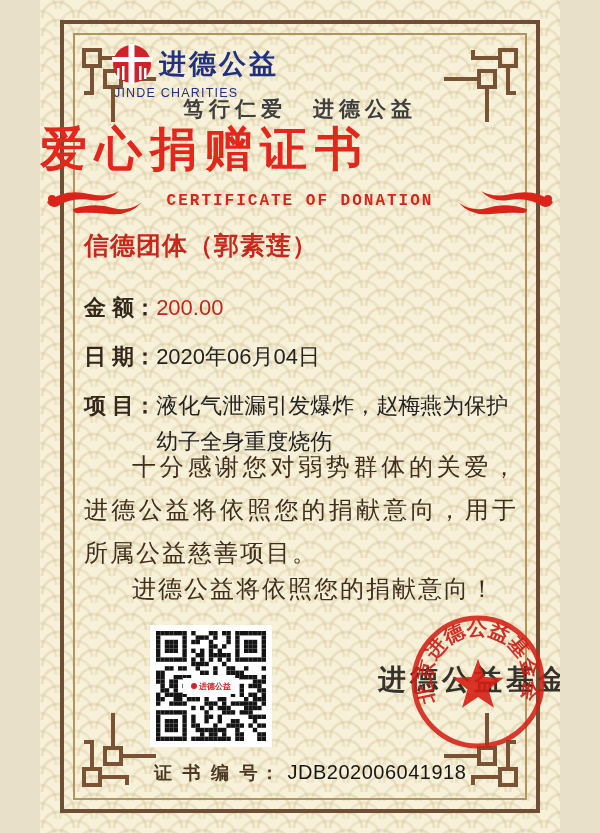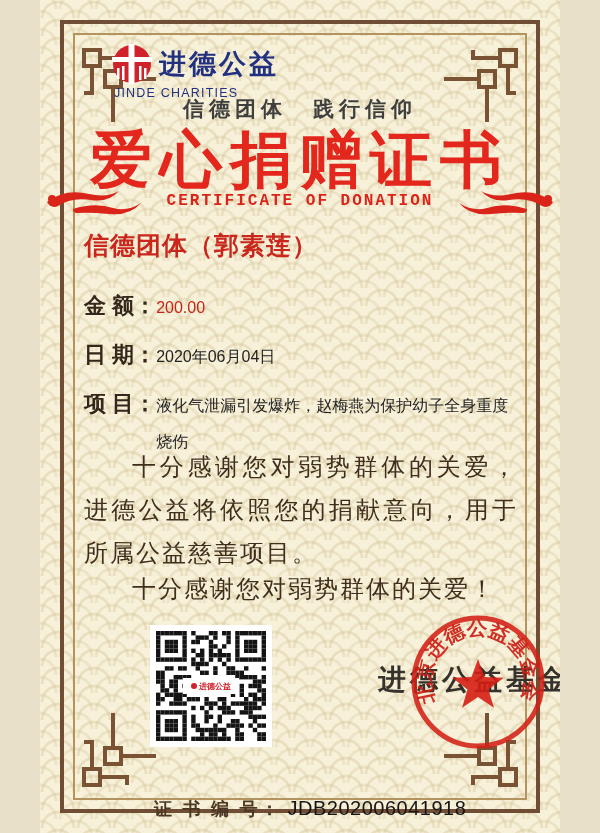--- a/index.html
+++ b/index.html
@@ -23,37 +23,37 @@
 
   .logo{position:absolute;left:72px;top:44px;display:flex;flex-direction:column;}
   .logo-row{display:flex;align-items:center;gap:7px;}
   .logo-mark{width:40px;height:40px;}
   .logo-zh{font-family:"Liberation Serif","DejaVu Serif",serif;font-size:27px;font-weight:700;color:#21317f;letter-spacing:3px;line-height:1;}
   .logo-en{font-size:12.5px;font-weight:400;color:#21317f;letter-spacing:1.2px;margin-top:2px;margin-left:2px;}
 
   .tagline{position:absolute;left:0;right:0;top:95px;text-align:center;
     font-family:"Liberation Serif","DejaVu Serif",serif;font-size:21px;font-weight:600;
     color:#3e3e3e;letter-spacing:5px;}
-  .title{position:absolute;left:0;right:0;top:118px;text-align:center;
-    font-family:"Liberation Serif","DejaVu Serif",serif;font-size:62px;font-weight:700;
+  .title{position:absolute;left:0;right:0;top:118px;text-align:left;
+    font-family:"Liberation Serif","DejaVu Serif",serif;font-size:47px;font-weight:700;
     color:#e3271c;letter-spacing:8px;}
   .subtitle-row{position:absolute;left:0;right:0;top:184px;height:34px;
     display:flex;justify-content:center;align-items:center;gap:26px;}
   .subtitle{font-family:"Liberation Mono","DejaVu Sans Mono",monospace;font-size:16px;
     font-weight:700;color:#da241a;letter-spacing:2px;white-space:nowrap;}
   .flourish{width:96px;height:30px;fill:#da241a;}
 
   .recipient{position:absolute;left:44px;top:229px;font-size:25px;font-weight:700;
     color:#c9261c;letter-spacing:1px;}
 
   .fields{position:absolute;left:44px;right:40px;top:290px;}
   .field-row{display:flex;margin-bottom:13px;align-items:baseline;}
   .field-label{flex:0 0 72px;font-family:Liberation Sans, sans-serif;
     font-size:22px;font-weight:600;color:#33261a;white-space:nowrap;}
-  .field-value{font-size:16px;color:#222;line-height:36px;}
+  .field-value{font-size:22px;color:#222;line-height:36px;}
   .field-value.amount{color:#c3251a;}
 
   .para{position:absolute;left:44px;right:42px;margin:0;
     font-family:"Liberation Serif","DejaVu Serif",serif;font-size:24px;font-weight:500;
     color:#3f2e1c;letter-spacing:2px;line-height:43px;text-align:justify;text-indent:2em;}
   .para1{top:446px;}
   .para2{top:568px;}
 
   .qr{position:absolute;left:110px;top:625px;width:122px;height:122px;background:#fff;}
   .qr svg{display:block;}
@@ -63,21 +63,21 @@
   .qr-label-text{font-size:8px;font-weight:700;color:#d0222b;white-space:nowrap;}
 
   .foundation{position:absolute;left:338px;top:661px;z-index:1;
     font-family:"Liberation Serif","DejaVu Serif",serif;font-size:28px;font-weight:600;
     color:#35312b;letter-spacing:4px;white-space:nowrap;}
   .stamp{position:absolute;left:368px;top:612px;width:140px;height:140px;z-index:2;}
   .stamp-arc-text{font-family:"Liberation Sans","DejaVu Sans",sans-serif;font-size:19px;font-weight:700;fill:rgba(205,30,22,0.92);}
 
   .certno{position:absolute;left:114px;top:761px;display:flex;align-items:baseline;gap:6px;}
   .certno-label{font-family:"Liberation Serif","DejaVu Serif",serif;font-size:18px;font-weight:600;
-    color:#4b3722;letter-spacing:3px;white-space:nowrap;margin-top:36px;}
+    color:#4b3722;letter-spacing:3px;white-space:nowrap;}
   .certno-value{font-size:20px;color:#151515;letter-spacing:0.5px;}
 </style>
 </head>
 <body>
 
 <div class="page">
   <div class="border-outer"></div>
   <div class="border-inner"></div>
 
   <svg class="corner tl" viewBox="0 0 78 78">
@@ -122,21 +122,21 @@
         <rect x="5" y="24" width="2.5" height="11" fill="#fff"></rect>
         <rect x="10" y="22" width="2.5" height="14" fill="#fff"></rect>
         <rect x="27" y="22" width="2.5" height="14" fill="#fff"></rect>
         <rect x="32" y="24" width="2.5" height="11" fill="#fff"></rect>
       </svg>
       <span class="logo-zh">进德公益</span>
     </div>
     <span class="logo-en">JINDE CHARITIES</span>
   </div>
 
-  <div class="tagline">信德团体　践行信仰</div>
+  <div class="tagline">笃行仁爱　进德公益</div>
   <div class="title">爱心捐赠证书</div>
 
   <div class="subtitle-row">
     <svg class="flourish" viewBox="0 0 96 30">
       <path d="M2 16 Q20 2 44 8 Q62 12 74 5 Q63 17 46 14 Q26 11 13 20 Q6 23 2 16 Z"></path>
       <path d="M28 23 Q50 16 68 22 Q82 26 96 17 Q85 30 64 28 Q44 26 32 27 Q28 27 28 23 Z"></path>
       <circle cx="7" cy="13" r="4"></circle>
     </svg>
     <span class="subtitle">CERTIFICATE OF DONATION</span>
     <svg class="flourish" viewBox="0 0 96 30" style="transform:scaleX(-1)">
@@ -157,21 +157,21 @@
       <span class="field-label">日 期：</span>
       <span class="field-value">2020年06月04日</span>
     </div>
     <div class="field-row">
       <span class="field-label">项 目：</span>
       <span class="field-value">液化气泄漏引发爆炸，赵梅燕为保护幼子全身重度烧伤</span>
     </div>
   </div>
 
   <p class="para para1">十分感谢您对弱势群体的关爱，进德公益将依照您的捐献意向，用于所属公益慈善项目。</p>
-  <p class="para para2">十分感谢您对弱势群体的关爱！</p>
+  <p class="para para2">进德公益将依照您的捐献意向！</p>
 
   <div class="qr">
     <svg width="122" height="122" viewBox="0 0 122 122">
       <rect x="0" y="0" width="122" height="122" fill="#fff"></rect>
       <g id="qr-modules" fill="#141414">
           <rect x="6.0" y="6.0" width="4.4" height="4.4"></rect>
           <rect x="10.4" y="6.0" width="4.4" height="4.4"></rect>
           <rect x="14.8" y="6.0" width="4.4" height="4.4"></rect>
           <rect x="19.2" y="6.0" width="4.4" height="4.4"></rect>
           <rect x="23.6" y="6.0" width="4.4" height="4.4"></rect>

